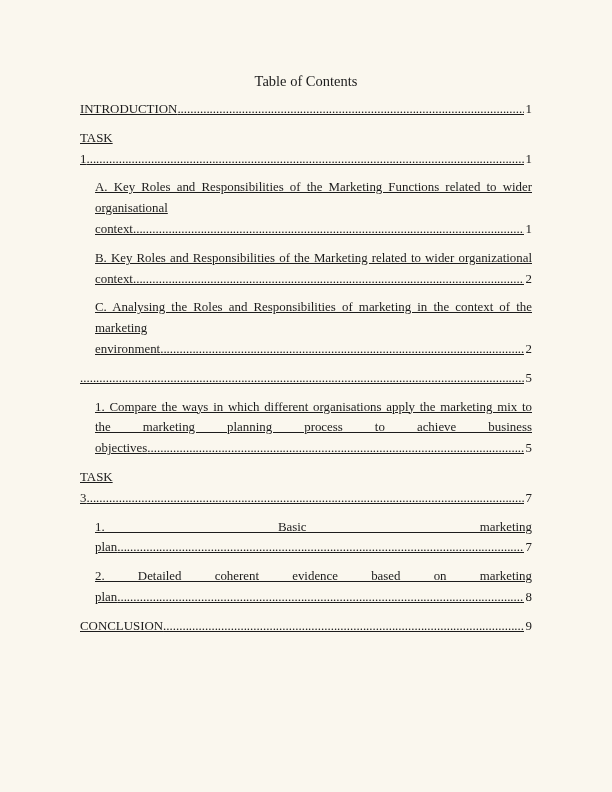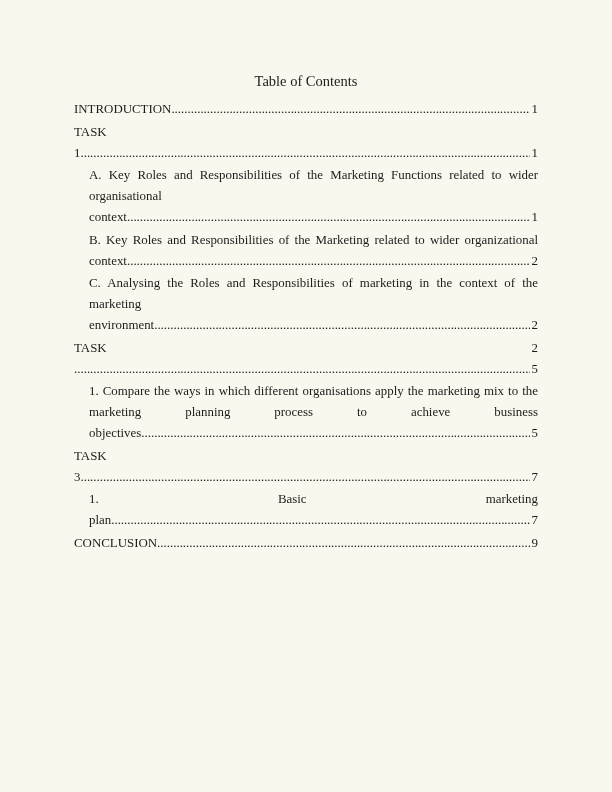--- a/index.html
+++ b/index.html
@@ -25,24 +25,25 @@
     font-weight: 400;
     text-align: center;
     margin: 0 0 8px 0;
     line-height: 20px;
   }
   .toc {
     font-size: 12.9px;
     line-height: 20.8px;
   }
   .entry {
-    margin: 2px;
+    margin: 8px;
     position: relative;
     overflow: hidden;
     text-align: justify;
+    text-decoration: underline;
   }
   .entry.lvl1 {
     padding-left: 15px;
   }
   
   .leader::after {
     content: "........................................................................................................................................................................................................................................................................";
     white-space: nowrap;
   }
   .pg {
@@ -65,27 +66,28 @@
     <p class="entry lvl0"><span class="t">TASK 1</span><span class="leader"></span><span class="pg">1</span></p>
 
     <p class="entry lvl1"><span class="t">A. Key Roles and Responsibilities of the Marketing Functions related to wider organisational context</span><span class="leader"></span><span class="pg">1</span></p>
 
     <p class="entry lvl1"><span class="t">B. Key Roles and Responsibilities of the Marketing related to wider organizational context</span><span class="leader"></span><span class="pg">2</span></p>
 
     <p class="entry lvl1"><span class="t">C. Analysing the Roles and Responsibilities of marketing in the context of the marketing environment</span><span class="leader"></span><span class="pg">2</span></p>
 
 
 
-    <p class="entry lvl0"><span class="t">TASK 2 </span><span class="leader"></span><span class="pg">5</span></p>
+    <p class="entry lvl0"><span class="leader"></span><span class="pg">5</span></p>
 
     <p class="entry lvl1"><span class="t">1. Compare the ways in which different organisations apply the marketing mix to the marketing planning process to achieve business objectives</span><span class="leader"></span><span class="pg">5</span></p>
 
 
     <p class="entry lvl0"><span class="t">TASK 3</span><span class="leader"></span><span class="pg">7</span></p>
 
     <p class="entry lvl1"><span class="t">1. Basic marketing plan</span><span class="leader"></span><span class="pg">7</span></p>
 
+    <p class="entry lvl1"><span class="t">2. Detailed coherent evidence based on marketing plan</span><span class="leader"></span><span class="pg">8</span></p>
 
 
     <p class="entry lvl0"><span class="t">CONCLUSION</span><span class="leader"></span><span class="pg">9</span></p>
 
   </div>
 </div>
 
 </body></html>

